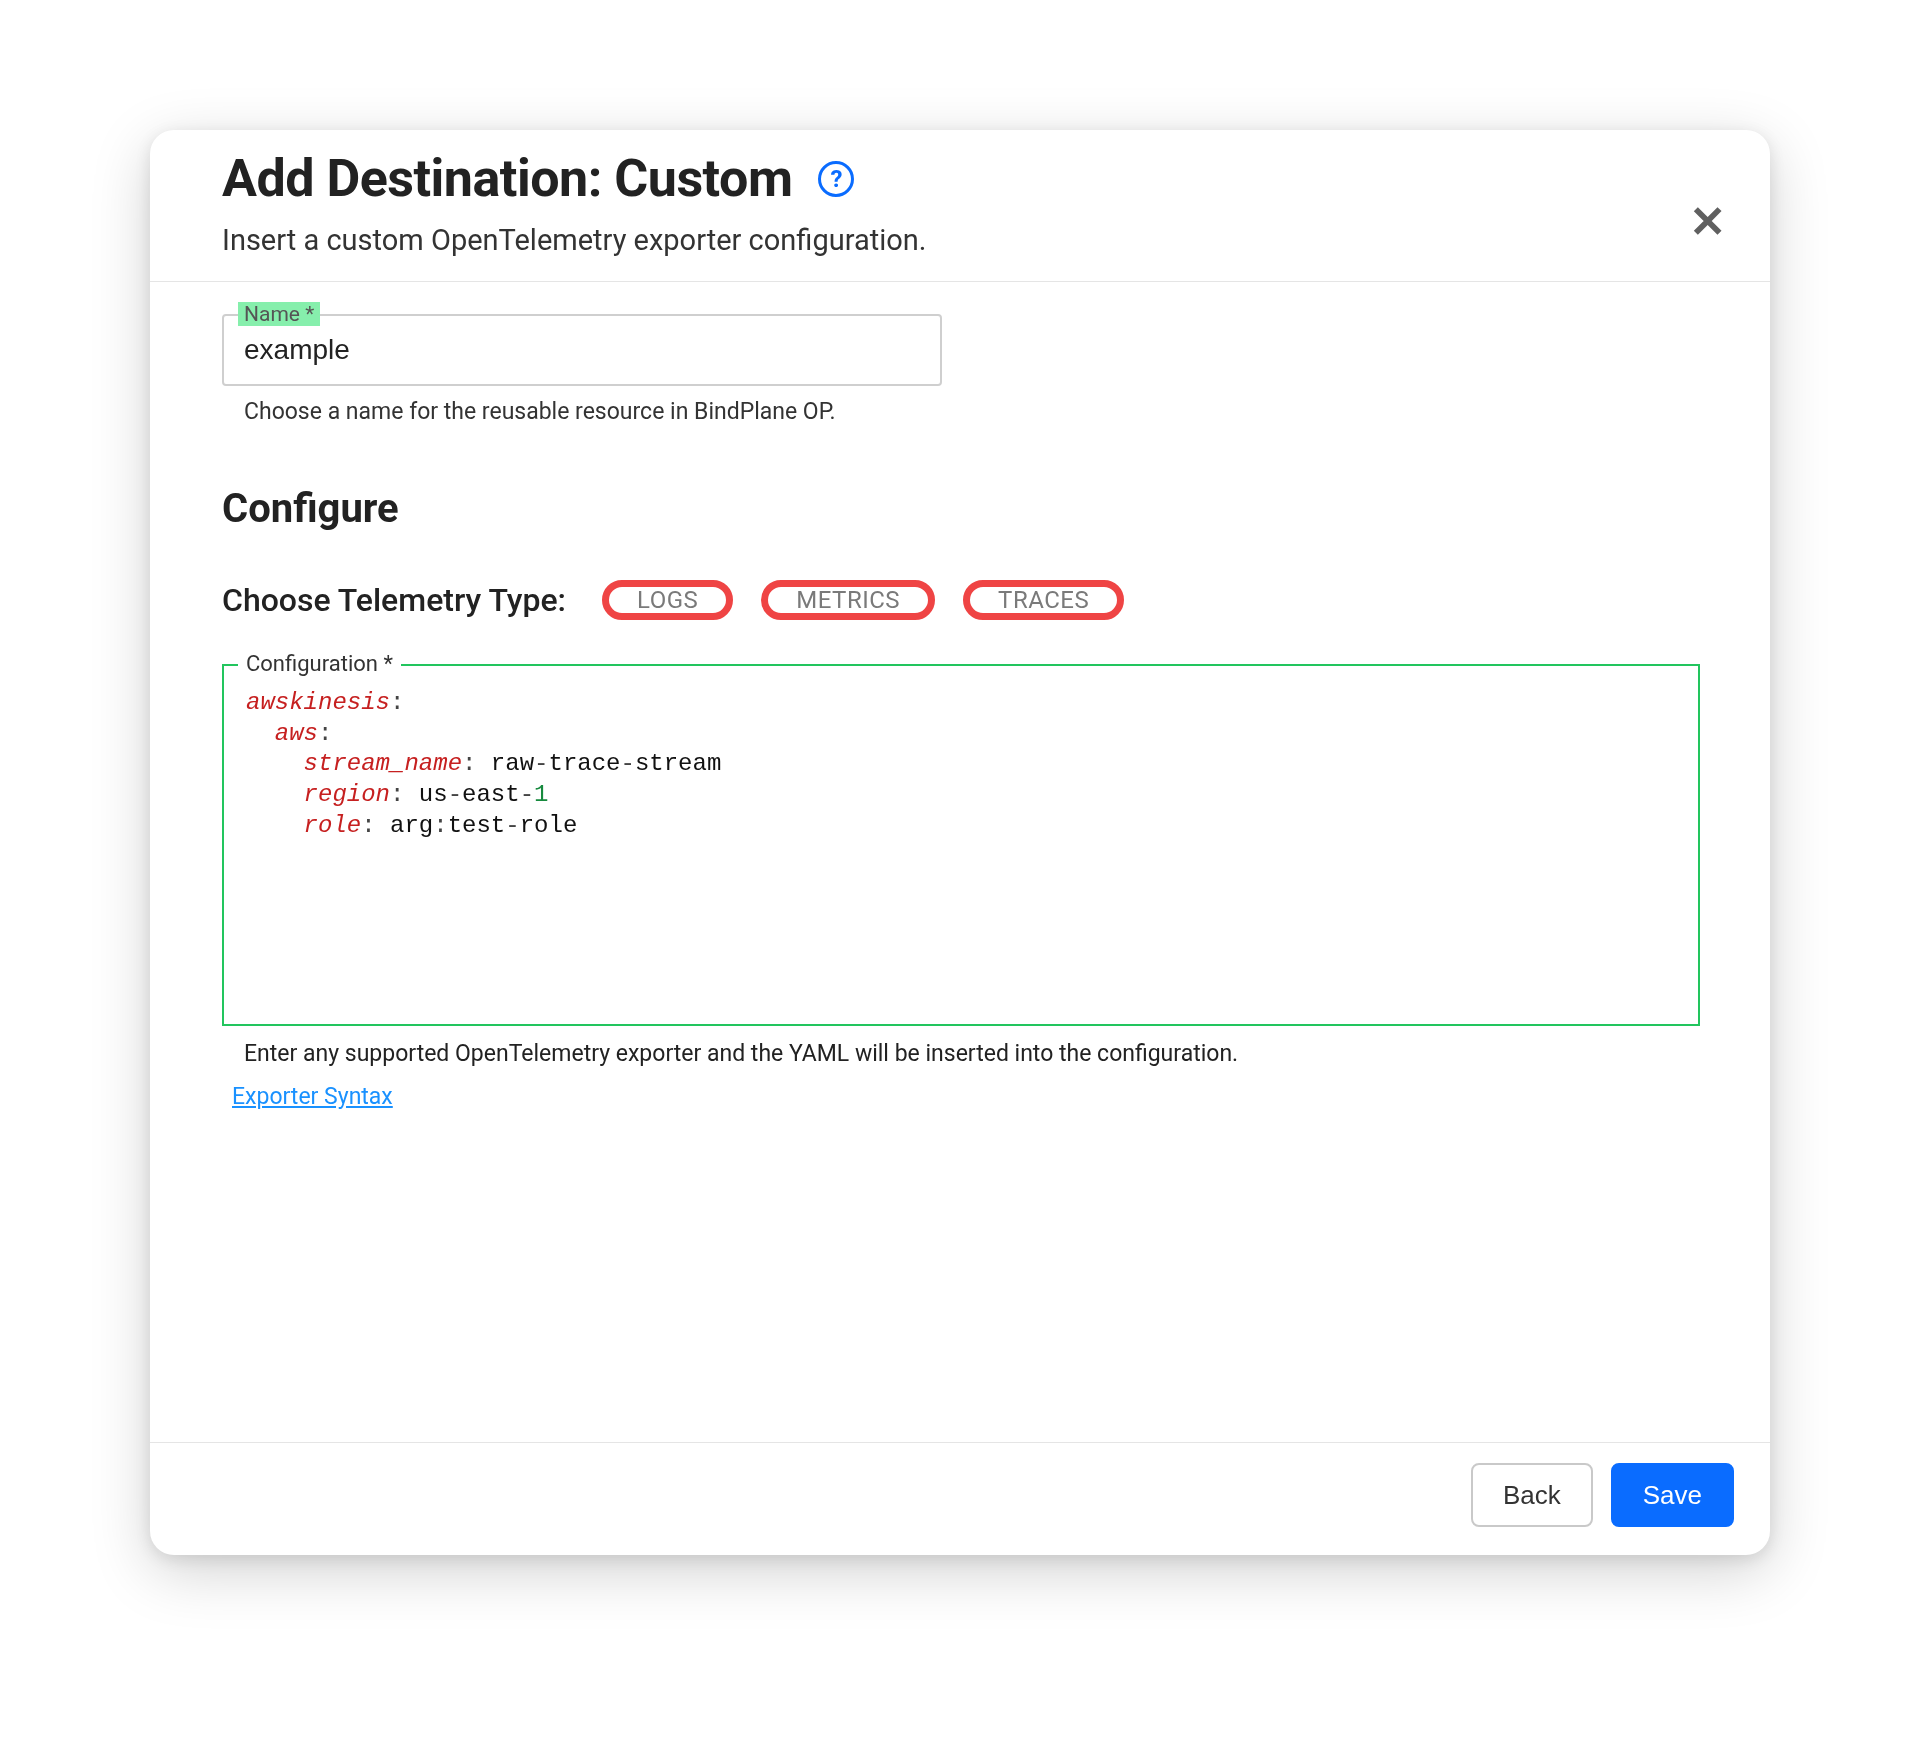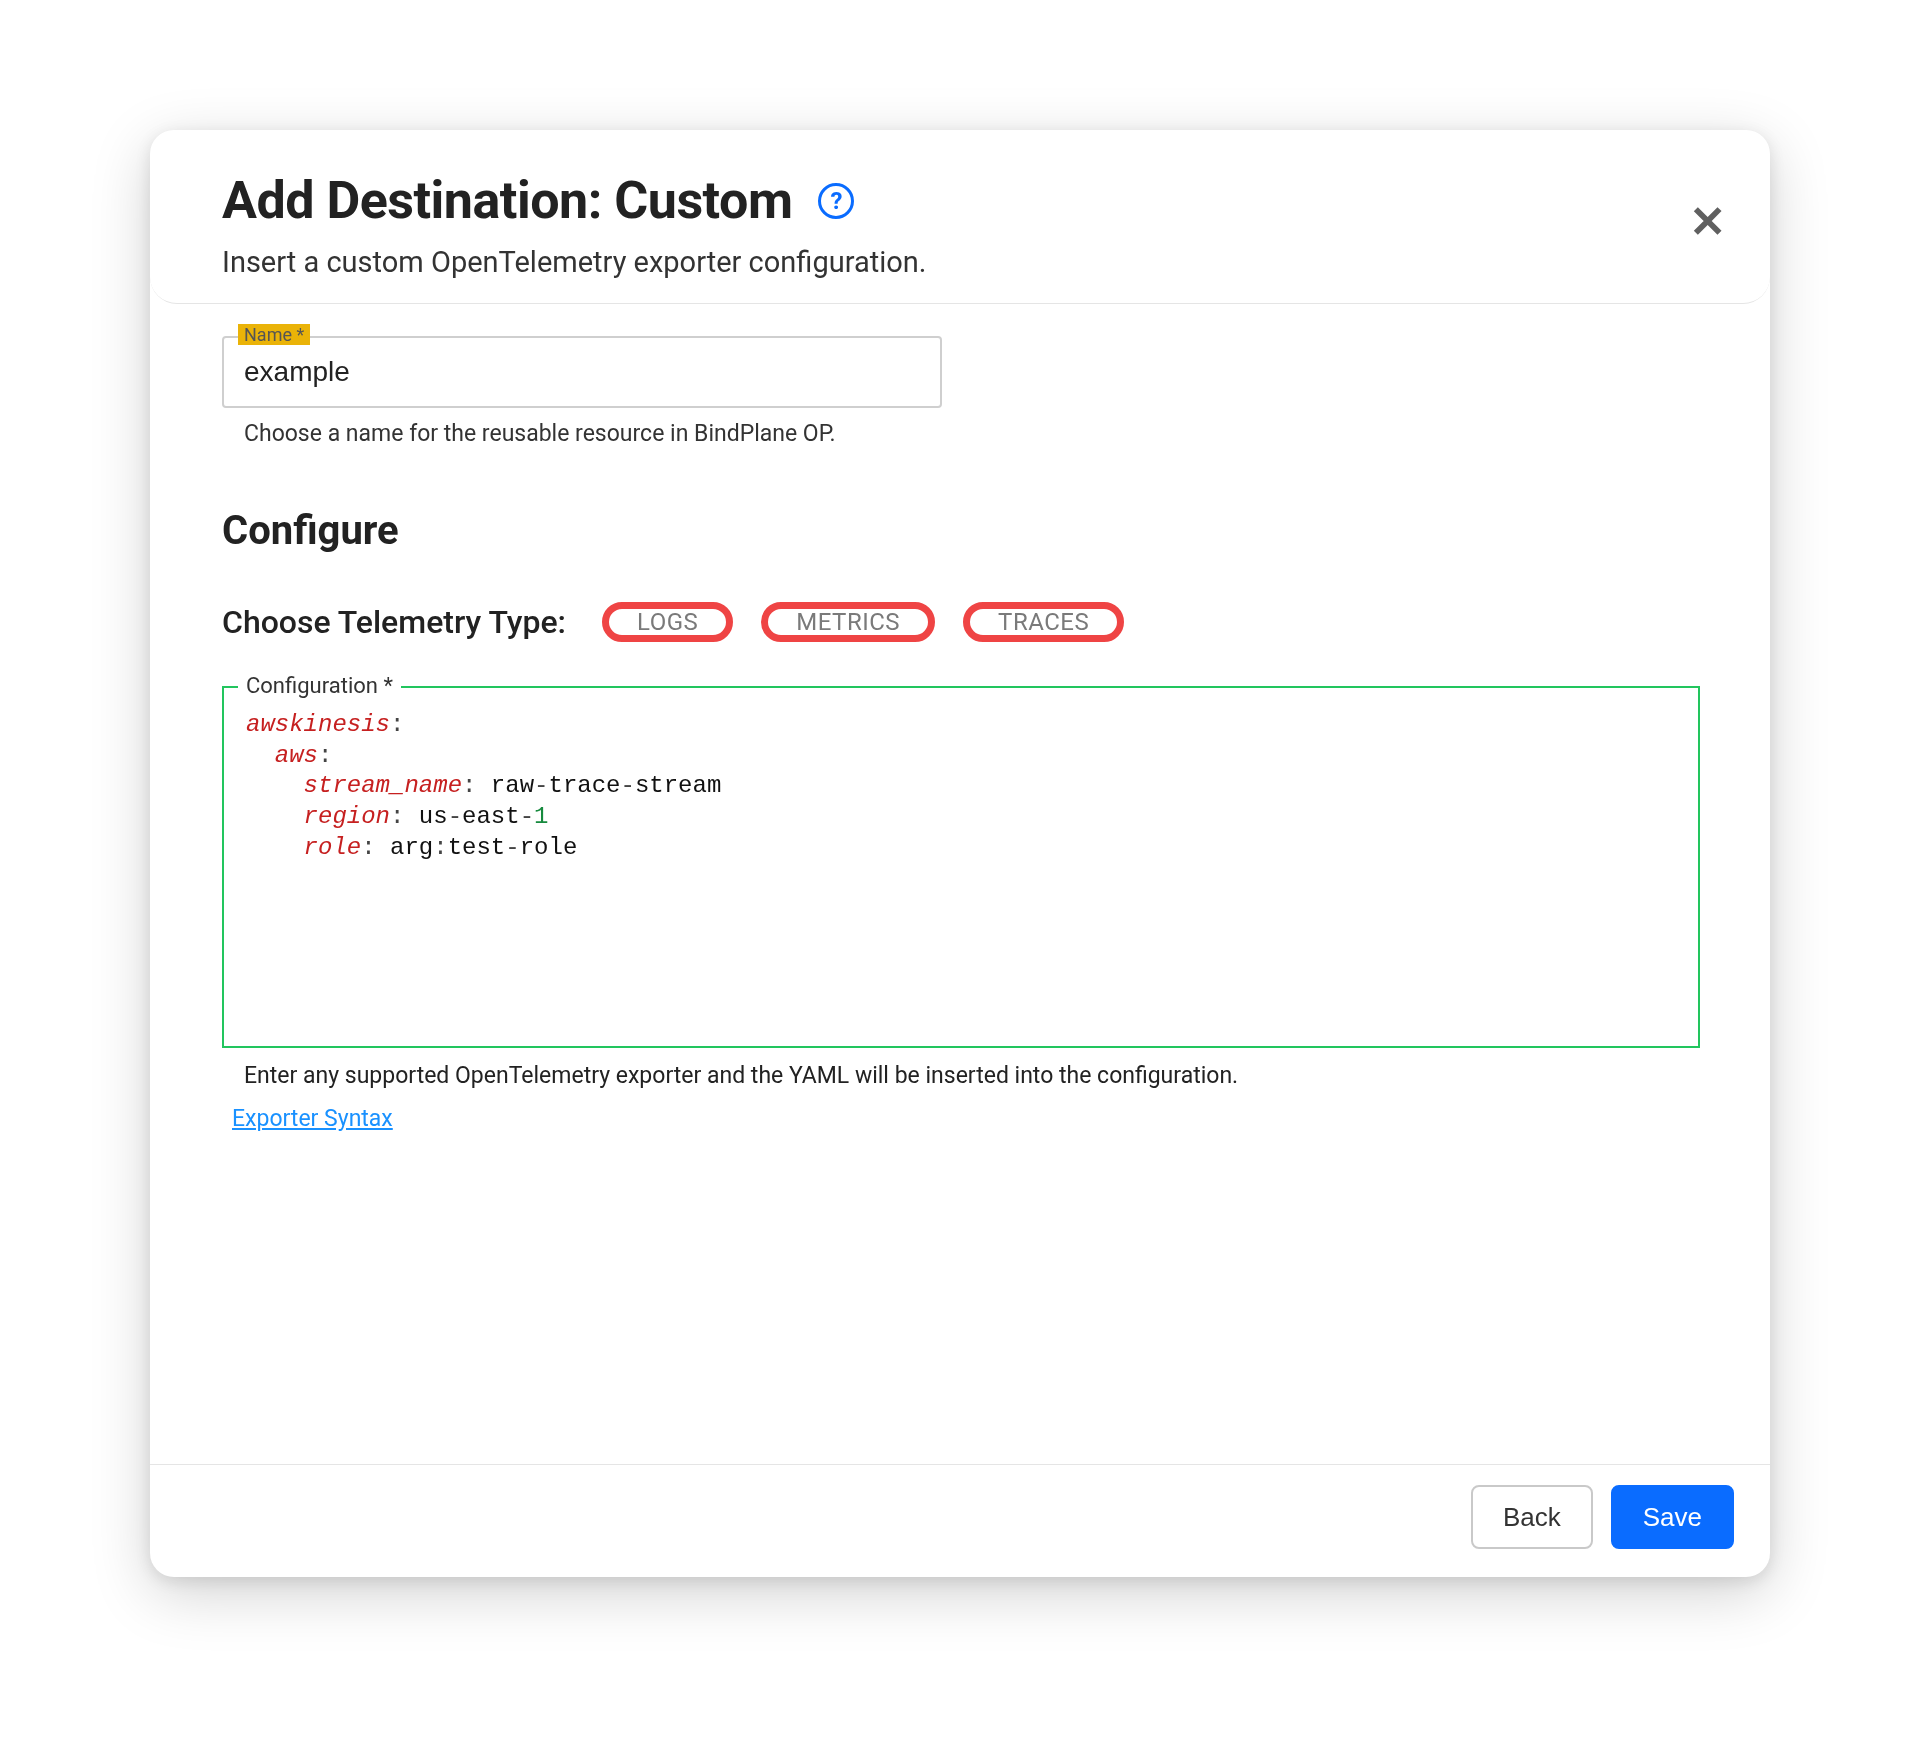--- a/index.html
+++ b/index.html
@@ -21,24 +21,23 @@
   }
   .dialog {
     width: 1620px;
     background: #fff;
     border-radius: 24px;
     box-shadow: 0 16px 60px rgba(0,0,0,0.18), 0 4px 16px rgba(0,0,0,0.10);
     position: relative;
     padding-bottom: 0;
   }
   .dialog-header {
-    padding: 40px 72px 24px 72px;
+    padding: 18px 72px 24px 72px;
     border-bottom: 1px solid #e5e5e5;
     position: relative;
-    border-radius: 27px;
   }
   .title-row {
     display: flex;
     align-items: center;
     gap: 26px;
   }
   .dialog-title {
     font-size: 52px;
     font-weight: 700;
     letter-spacing: -0.5px;
@@ -79,23 +78,23 @@
   }
   .field-wrap {
     position: relative;
     margin-top: 14px;
     width: 720px;
   }
   .field-label {
     position: absolute;
     top: -12px;
     left: 16px;
-    background: #eab308;
+    background: #86efac;
     padding: 0 6px;
-    font-size: 18px;
+    font-size: 21px;
     color: #555;
   }
   .text-input {
     width: 100%;
     height: 72px;
     border: 2px solid #cfcfcf;
     border-radius: 4px;
     padding: 0 20px;
     font-size: 28px;
     color: #222;

